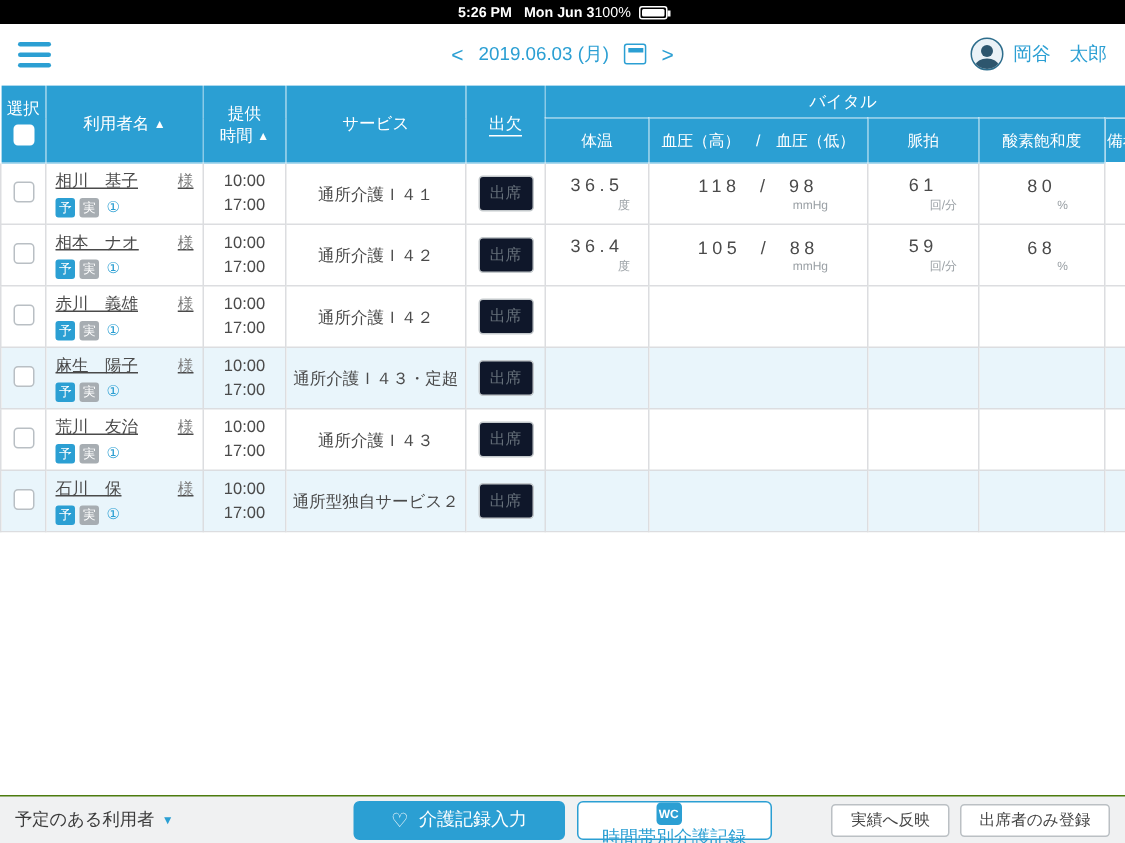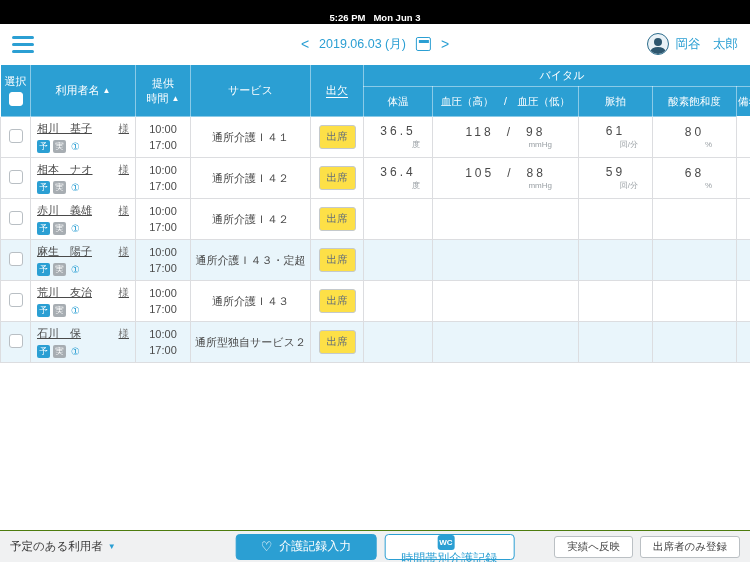--- a/index.html
+++ b/index.html
@@ -2,21 +2,21 @@
 <html><head>
 <meta charset="utf-8">
 <style>
   * { margin:0; padding:0; box-sizing:border-box; }
   html,body { width:750px; height:562px; }
   body { font-family:"Liberation Sans","DejaVu Sans",sans-serif; background:#fff; }
   .screen { position:relative; width:750px; height:562px; overflow:hidden; background:#fff; }
 
   
   .status-bar { height:16px; background:#000; color:#fff; font-size:9.5px;
-    display:flex; justify-content:space-between; align-items:center; padding:12px 8px;flex-direction:column; }
+    display:flex; justify-content:center; align-items:center; padding:0 8px; }
   .sb-left { display:flex; gap:8px; font-weight:bold; }
   .sb-right { display:flex; align-items:center; }
   .battery-icon { position:relative; width:19px; height:9px; border:1px solid #fff; border-radius:2px; display:inline-block; margin-left:5px; }
   .battery-icon:after { content:""; position:absolute; right:-3px; top:2px; width:2px; height:4px; background:#fff; }
   .battery-fill { position:absolute; top:1px; left:1px; right:1px; bottom:1px; background:#fff; border-radius:1px; }
 
   
   .app-header { position:relative; height:40px; display:flex; align-items:center; padding:0 12px; background:#fff; }
   .hamburger { width:22px; display:flex; flex-direction:column; gap:4px; cursor:pointer; }
   .hamburger span { height:3px; background:#2b9fd3; border-radius:2px; }
@@ -53,21 +53,21 @@
   .name-line { display:flex; justify-content:space-between; align-items:flex-end; font-size:11px; color:#4a4a4a;text-decoration:underline; }
   .honorific { color:#7a7a7a; font-size:10.5px; }
   .badge-line { margin-top:4px; display:flex; align-items:center; }
   .badge { display:inline-block; width:13px; height:13px; line-height:13px; font-size:8.5px; color:#fff; text-align:center; border-radius:2px; margin-right:3px; }
   .badge-yo { background:#2b9fd3; }
   .badge-jitsu { background:#a7adb2; }
   .care-icon { color:#2b9fd3; font-size:10px; margin-left:2px; line-height:1; }
   .care-icon:empty { display:none; }
 
   .cell-time div { line-height:1.5; font-size:11px; }
-  .att-btn { border:1px solid #c4c9cc; background:#fde047; color:#66707a; font-size:10.5px; padding:4px 7px; border-radius:3px; cursor:pointer; }
+  .att-btn { border:1px solid #c4c9cc; background:#0f172a; color:#66707a; font-size:10.5px; padding:4px 7px; border-radius:3px; cursor:pointer; }
 
   .vital-val { font-size:12px; letter-spacing:3px; color:#4a4a4a; }
   .vital-unit { margin-top:1px; font-size:8px; color:#9aa0a5; text-align:right; letter-spacing:0; }
   .cell-temp .vital-unit { padding-right:12px; }
   .cell-bp  .bp-line { display:flex; justify-content:center; align-items:center; gap:13px; }
   .cell-bp  .vital-unit { padding-right:26px;text-align:right; }
   .cell-pulse .vital-unit { padding-right:14px; }
   .cell-spo2 .vital-unit { padding-right:24px; }
 
   input[type=checkbox] { appearance:none; -webkit-appearance:none; width:14px; height:14px;

